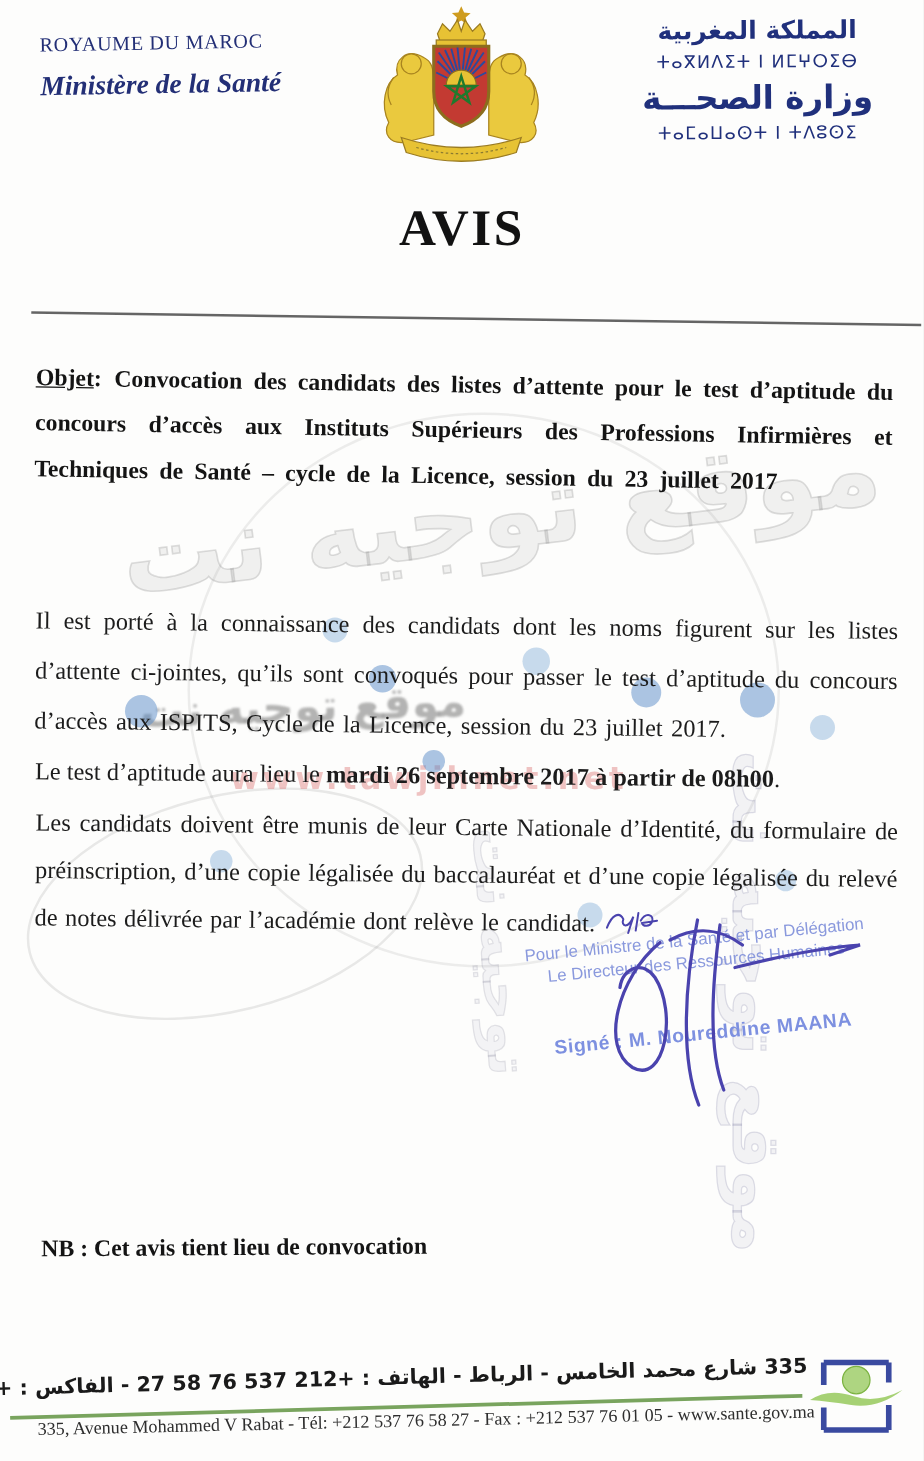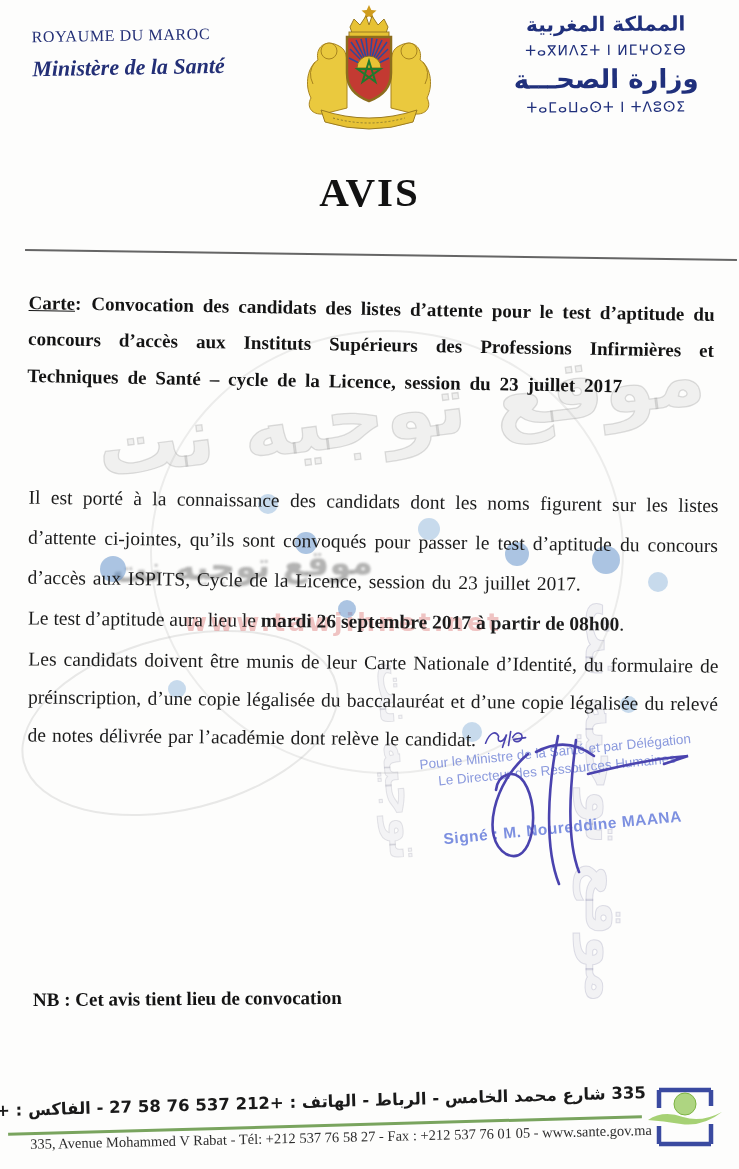--- a/index.html
+++ b/index.html
@@ -24,21 +24,21 @@
     position:absolute;right:14px;top:12px;width:238px;
     color:#20307c;text-align:center;transform:rotate(-0.4deg);
     font-family:"DejaVu Sans", sans-serif;
   }
   .hdr-right .ar1{font-size:20px;font-weight:bold;}
   .hdr-right .tf1{font-size:14px;margin-top:6px;letter-spacing:1px;}
   .hdr-right .ar2{font-size:26px;font-weight:bold;margin-top:6px;}
   .hdr-right .tf2{font-size:14px;margin-top:5px;letter-spacing:1px;}
   
   .avis{
-    position:absolute;left:0;top:168px;width:100%;
+    position:absolute;left:0;top:158px;width:100%;
     text-align:center;font-size:41px;font-weight:bold;letter-spacing:2px;color:#121212;
   }
   .divider{
     position:absolute;left:25px;top:254px;width:712px;height:2px;
     background:#4a4a4a;transform:rotate(0.8deg);opacity:.85;
   }
   
   .objet{
     position:absolute;left:28px;top:272px;width:686px;
     font-size:19px;font-weight:bold;line-height:1.92;
@@ -190,21 +190,21 @@
   <div class="hdr-right">
     <div class="ar1">المملكة المغربية</div>
     <div class="tf1">ⵜⴰⴳⵍⴷⵉⵜ ⵏ ⵍⵎⵖⵔⵉⴱ</div>
     <div class="ar2">وزارة الصحـــة</div>
     <div class="tf2">ⵜⴰⵎⴰⵡⴰⵙⵜ ⵏ ⵜⴷⵓⵙⵉ</div>
   </div>
 
   <div class="avis">AVIS</div>
   <div class="divider"></div>
 
-  <p class="objet"><span class="lbl">Carte</span><span class="colon">:</span><span>Convocation des candidats des listes d’attente pour le test d’aptitude du concours d’accès aux Instituts Supérieurs des Professions Infirmières et Techniques de Santé – cycle de la Licence,  session du 23 juillet 2017</span></p>
+  <p class="objet"><span class="lbl">Objet</span><span class="colon">:</span><span>Convocation des candidats des listes d’attente pour le test d’aptitude du concours d’accès aux Instituts Supérieurs des Professions Infirmières et Techniques de Santé – cycle de la Licence,  session du 23 juillet 2017</span></p>
 
   <p class="para p1">Il est porté à la connaissance des candidats dont les noms figurent sur les listes d’attente ci-jointes, qu’ils sont convoqués pour passer le test d’aptitude du concours d’accès aux ISPITS, Cycle de la Licence, session du 23 juillet 2017.</p>
 
   <p class="para p2"><span>Le test d’aptitude aura lieu le </span><span class="b">mardi 26 septembre 2017 à partir de 08h00</span><span>.</span></p>
 
   <p class="para p3"><span>Les candidats doivent être munis de leur Carte Nationale d’Identité, du formulaire de préinscription, d’une copie légalisée du baccalauréat et d’une copie légalisée du relevé de notes délivrée par l’académie dont relève le candidat.</span><svg class="initials" width="50" height="28" viewBox="0 0 50 28">
       <g fill="none" stroke="#4a43ae" stroke-width="1.6" stroke-linecap="round">
         <path d="M4 19 C 8 8 14 6 17 12 C 15 18 21 20 25 10 L 21 23"></path>
         <path d="M29 7 L 27 21"></path>
         <path d="M31 13 C 35 6 42 8 40 14 C 38 18 33 18 32 15 L 44 13"></path>

